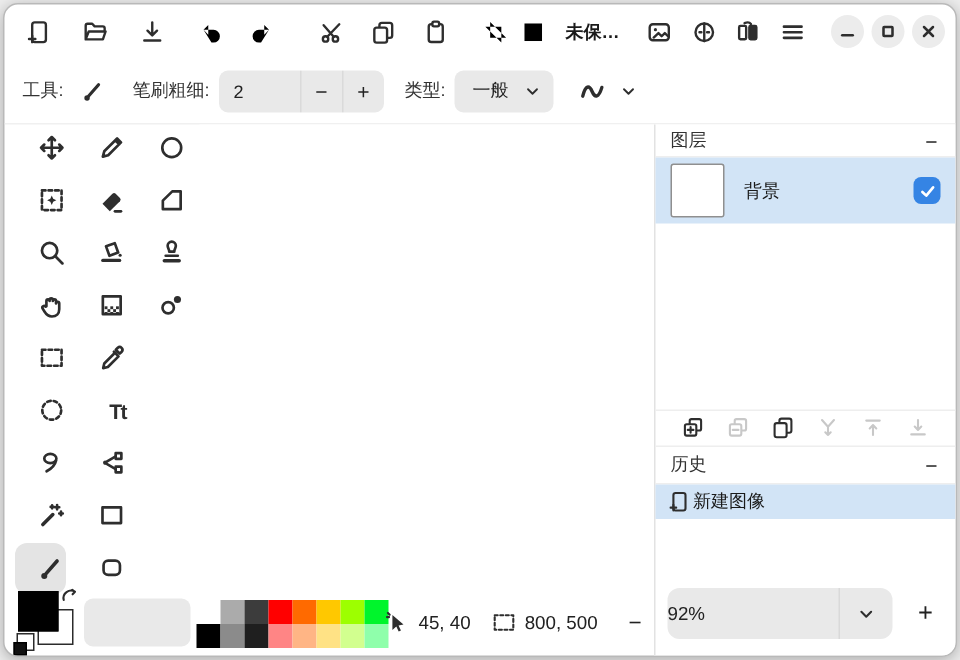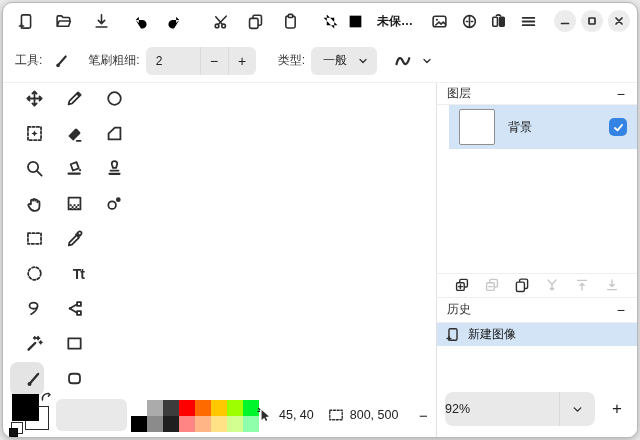--- a/index.html
+++ b/index.html
@@ -46,32 +46,32 @@
   .palette{position:absolute;left:128px;top:397px;display:grid;grid-template-columns:repeat(8,16px);grid-auto-rows:16px;}
   .sw{width:16px;height:16px;}
   .statusbar{position:absolute;left:254px;top:396px;height:32px;display:flex;align-items:center;color:#2e2e2e;}
   .statusbar svg{width:16px;height:16px;stroke:currentColor;fill:none;stroke-width:1.4;stroke-linecap:round;stroke-linejoin:round;}
   .sb-text{font-size:12.5px;color:#222;margin:0 4px 0 6px;}
   .sb-zoomout{width:22px;height:22px;display:flex;align-items:center;justify-content:center;font-size:15px;color:#222;margin-left:10px;}
   
   .rpanel{position:absolute;left:433px;top:80px;right:0;bottom:0;border-left:1px solid #e2e2e2;display:flex;flex-direction:column;background:#fff;}
   .phead{height:22px;display:flex;align-items:center;padding:0 10px;font-size:12px;color:#333;border-bottom:1px solid #eee;flex:0 0 auto;}
   .phead .collapse{margin-left:auto;font-size:14px;color:#222;padding:0 2px;}
-  .layerrow{height:44px;background:#d2e4f6;display:flex;align-items:center;padding:0 10px;flex:0 0 auto;margin-left:12px;}
+  .layerrow{height:44px;background:#d2e4f6;display:flex;align-items:center;padding:0 10px;flex:0 0 auto;}
   .thumb{width:36px;height:36px;background:#fff;border:1px solid #8f8f8f;border-radius:2px;}
   .layername{font-size:12px;color:#1a1a1a;margin-left:13px;}
   .chk{margin-left:auto;width:18px;height:18px;border-radius:5px;background:#3584e4;display:flex;align-items:center;justify-content:center;}
   .chk svg{width:13px;height:13px;stroke:#fff;fill:none;stroke-width:2.2;stroke-linecap:round;stroke-linejoin:round;}
   .layersbody{flex:3 1 0;}
   .lactions{height:24px;display:flex;align-items:center;justify-content:space-between;padding:0 16px;border-top:1px solid #eee;flex:0 0 auto;}
   .labtn{width:18px;height:18px;display:flex;align-items:center;justify-content:center;}
   .labtn svg{width:16px;height:16px;stroke:currentColor;fill:none;stroke-width:1.4;stroke-linecap:round;stroke-linejoin:round;}
   .histhead{height:26px;display:flex;align-items:center;padding:0 10px;font-size:12px;color:#333;border-top:1px solid #eee;border-bottom:1px solid #eee;flex:0 0 auto;}
   .histhead .collapse{margin-left:auto;font-size:14px;color:#222;padding:0 2px;}
-  .histitem{height:23px;background:#d2e4f6;display:flex;align-items:center;padding:0 8px;gap:8px;font-size:12px;color:#1a1a1a;flex:0 0 auto;}
+  .histitem{height:23px;background:#d2e4f6;display:flex;align-items:center;padding:0 8px;gap:2px;font-size:12px;color:#1a1a1a;flex:0 0 auto;}
   .histitem svg{width:15px;height:15px;stroke:#2e2e2e;fill:none;stroke-width:1.5;stroke-linecap:round;stroke-linejoin:round;}
   .histbody{flex:1 1 0;}
   .zoombar{height:50px;display:flex;align-items:center;padding:0 8px 6px 8px;gap:10px;flex:0 0 auto;}
   .zoomcombo{flex:1;height:34px;background:#e9e9e9;border-radius:8px;display:flex;align-items:center;overflow:hidden;}
   .zoomcombo .zv{flex:1;padding-left:0;font-size:12.5px;color:#222;}
   .zoomcombo .zc{width:36px;height:34px;display:flex;align-items:center;justify-content:center;border-left:1px solid #d9d9d9;}
   .zoomcombo .zc svg{width:13px;height:13px;stroke:#2e2e2e;fill:none;stroke-width:1.7;stroke-linecap:round;stroke-linejoin:round;}
   .zoomin{width:24px;height:24px;display:flex;align-items:center;justify-content:center;font-size:17px;color:#222;}
   .canvas{position:absolute;left:130px;top:80px;width:303px;height:310px;background:#fff;}
 </style>
@@ -187,21 +187,21 @@
           <path d="M4.8 11.3 11 4.2" style="stroke-width:2"></path>
           <circle cx="3.8" cy="12.6" r="1.7" fill="currentColor" stroke="none"></circle>
         </svg>
     </div>
     <span class="optlabel" style="margin-left:14px">笔刷粗细:</span>
     <div class="spin">
       <span class="val">2</span>
       <span class="sbtn">−</span>
       <span class="sbtn">+</span>
     </div>
-    <span class="optlabel" style="margin-left:22px">类型:</span>
+    <span class="optlabel" style="margin-left:14px">类型:</span>
     <div class="combo">
       <span>一般</span>
       <svg viewBox="0 0 16 16">
           <path d="M4 6l4 4 4-4"></path>
         </svg>
     </div>
     <div class="tbtn ic" style="margin-left:12px;width:30px">
       <svg viewBox="0 0 16 16" style="width:20px;height:20px">
           <path d="M2 10.5C3.5 4.5 5.5 4.5 7 8s3.5 3.5 5.2-2.2" style="stroke-width:1.8"></path>
         </svg>

